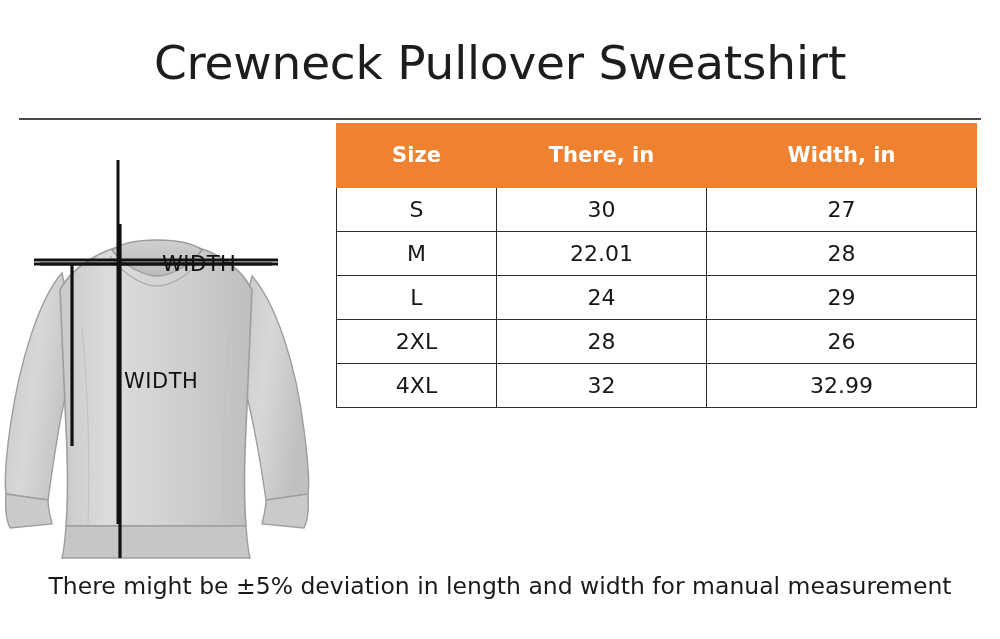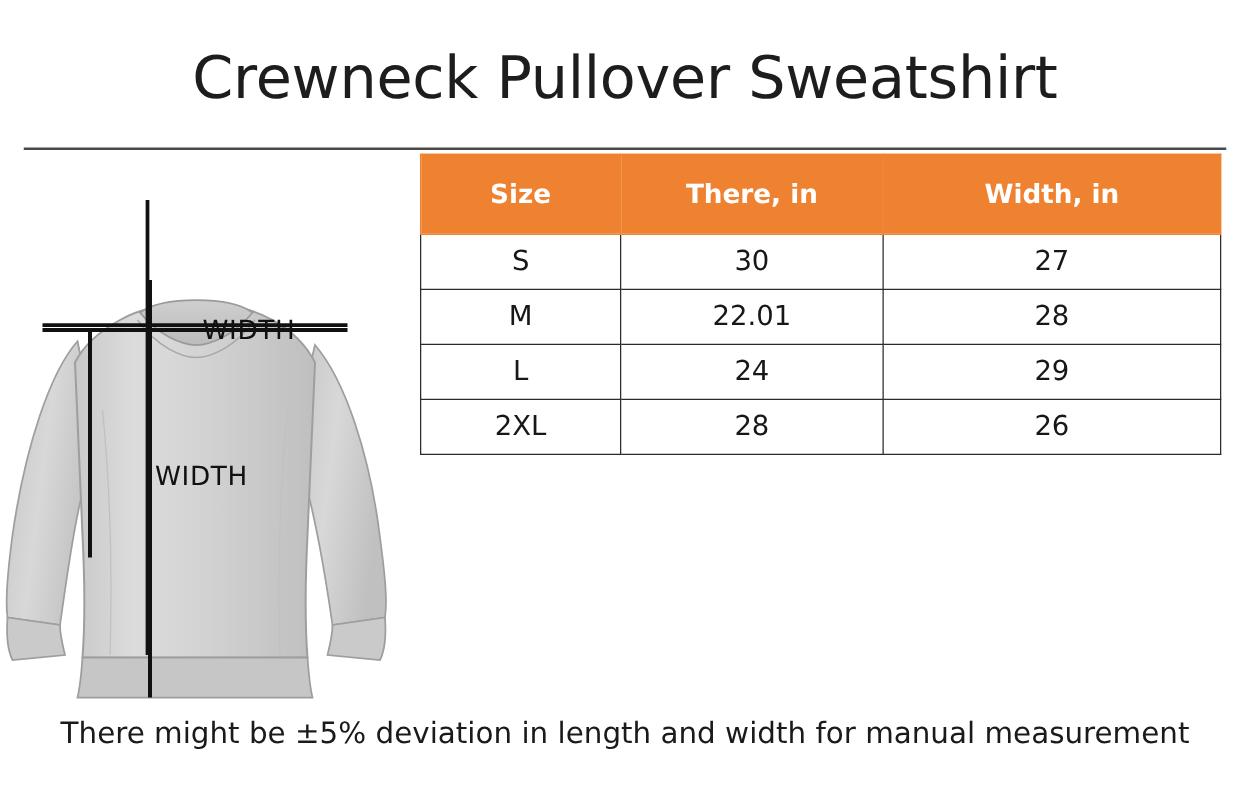--- a/index.html
+++ b/index.html
@@ -227,20 +227,25 @@
         <tr>
           <td>L</td>
           <td>24</td>
           <td>29</td>
         </tr>
         <tr>
           <td>2XL</td>
           <td>28</td>
           <td>26</td>
         </tr>
+        <tr>
+          <td>4XL</td>
+          <td>32</td>
+          <td>32.99</td>
+        </tr>
       </tbody>
     </table>
 
   </div>
 
   <div class="footnote">
     <div>There might be ±5% deviation in length and width for manual measurement</div>
   </div>
 
 </div>

